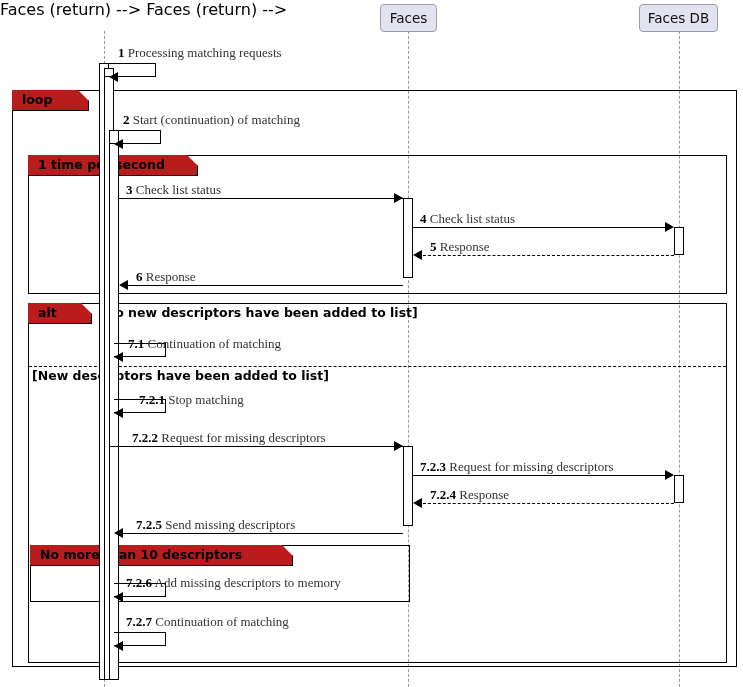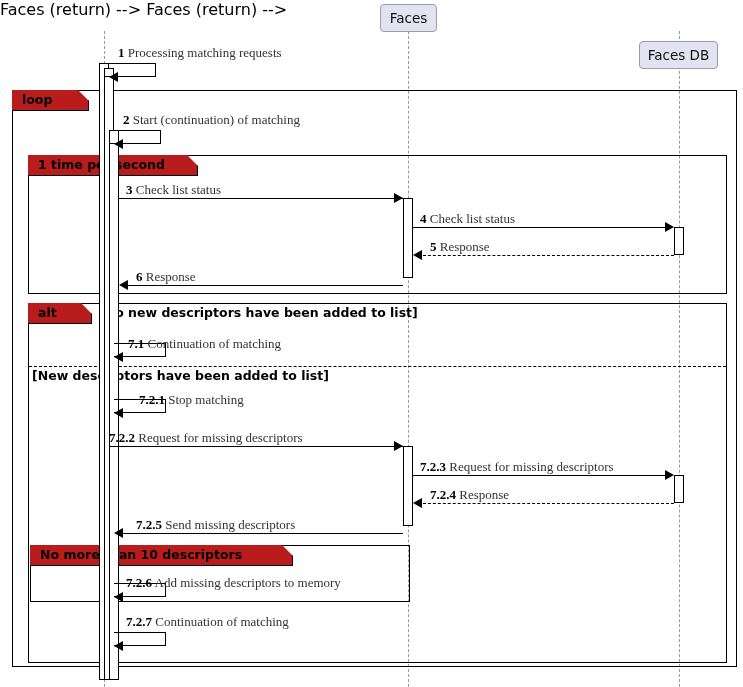--- a/index.html
+++ b/index.html
@@ -224,21 +224,21 @@
   <div class="selfmsg" style="left:114px;top:399px;width:52px;height:14px;"></div>
   <div class="arrowhead left" style="left:114px;top:408px;"></div>
   <div class="msg-label" style="left:139px;top:392px;">
     <b>7.2.1</b>
     <span>Stop matching</span>
   </div>
 
   
   <div class="msg-line" style="left:110px;top:446px;width:295px;"></div>
   <div class="arrowhead right" style="left:394px;top:441px;"></div>
-  <div class="msg-label" style="left:109px;top:430px;">
+  <div class="msg-label" style="left:132px;top:430px;">
     <b>7.2.2</b>
     <span>Request for missing descriptors</span>
   </div>
 
   
   <div class="msg-line" style="left:413px;top:475px;width:258px;"></div>
   <div class="arrowhead right" style="left:665px;top:470px;"></div>
   <div class="msg-label" style="left:420px;top:459px;">
     <b>7.2.3</b>
     <span>Request for missing descriptors</span>
@@ -271,15 +271,15 @@
   
   <div class="selfmsg" style="left:114px;top:632px;width:52px;height:14px;"></div>
   <div class="arrowhead left" style="left:114px;top:641px;"></div>
   <div class="msg-label" style="left:126px;top:614px;">
     <b>7.2.7</b>
     <span>Continuation of matching</span>
   </div>
 
   
   <div class="participant" style="left:380px;top:4px;width:57px;">Faces</div>
-  <div class="participant" style="left:639px;top:4px;width:79px;margin-top:37px;">Faces DB</div>
+  <div class="participant" style="left:639px;top:4px;width:79px;">Faces DB</div>
 
 </div>
 
 </body></html>

